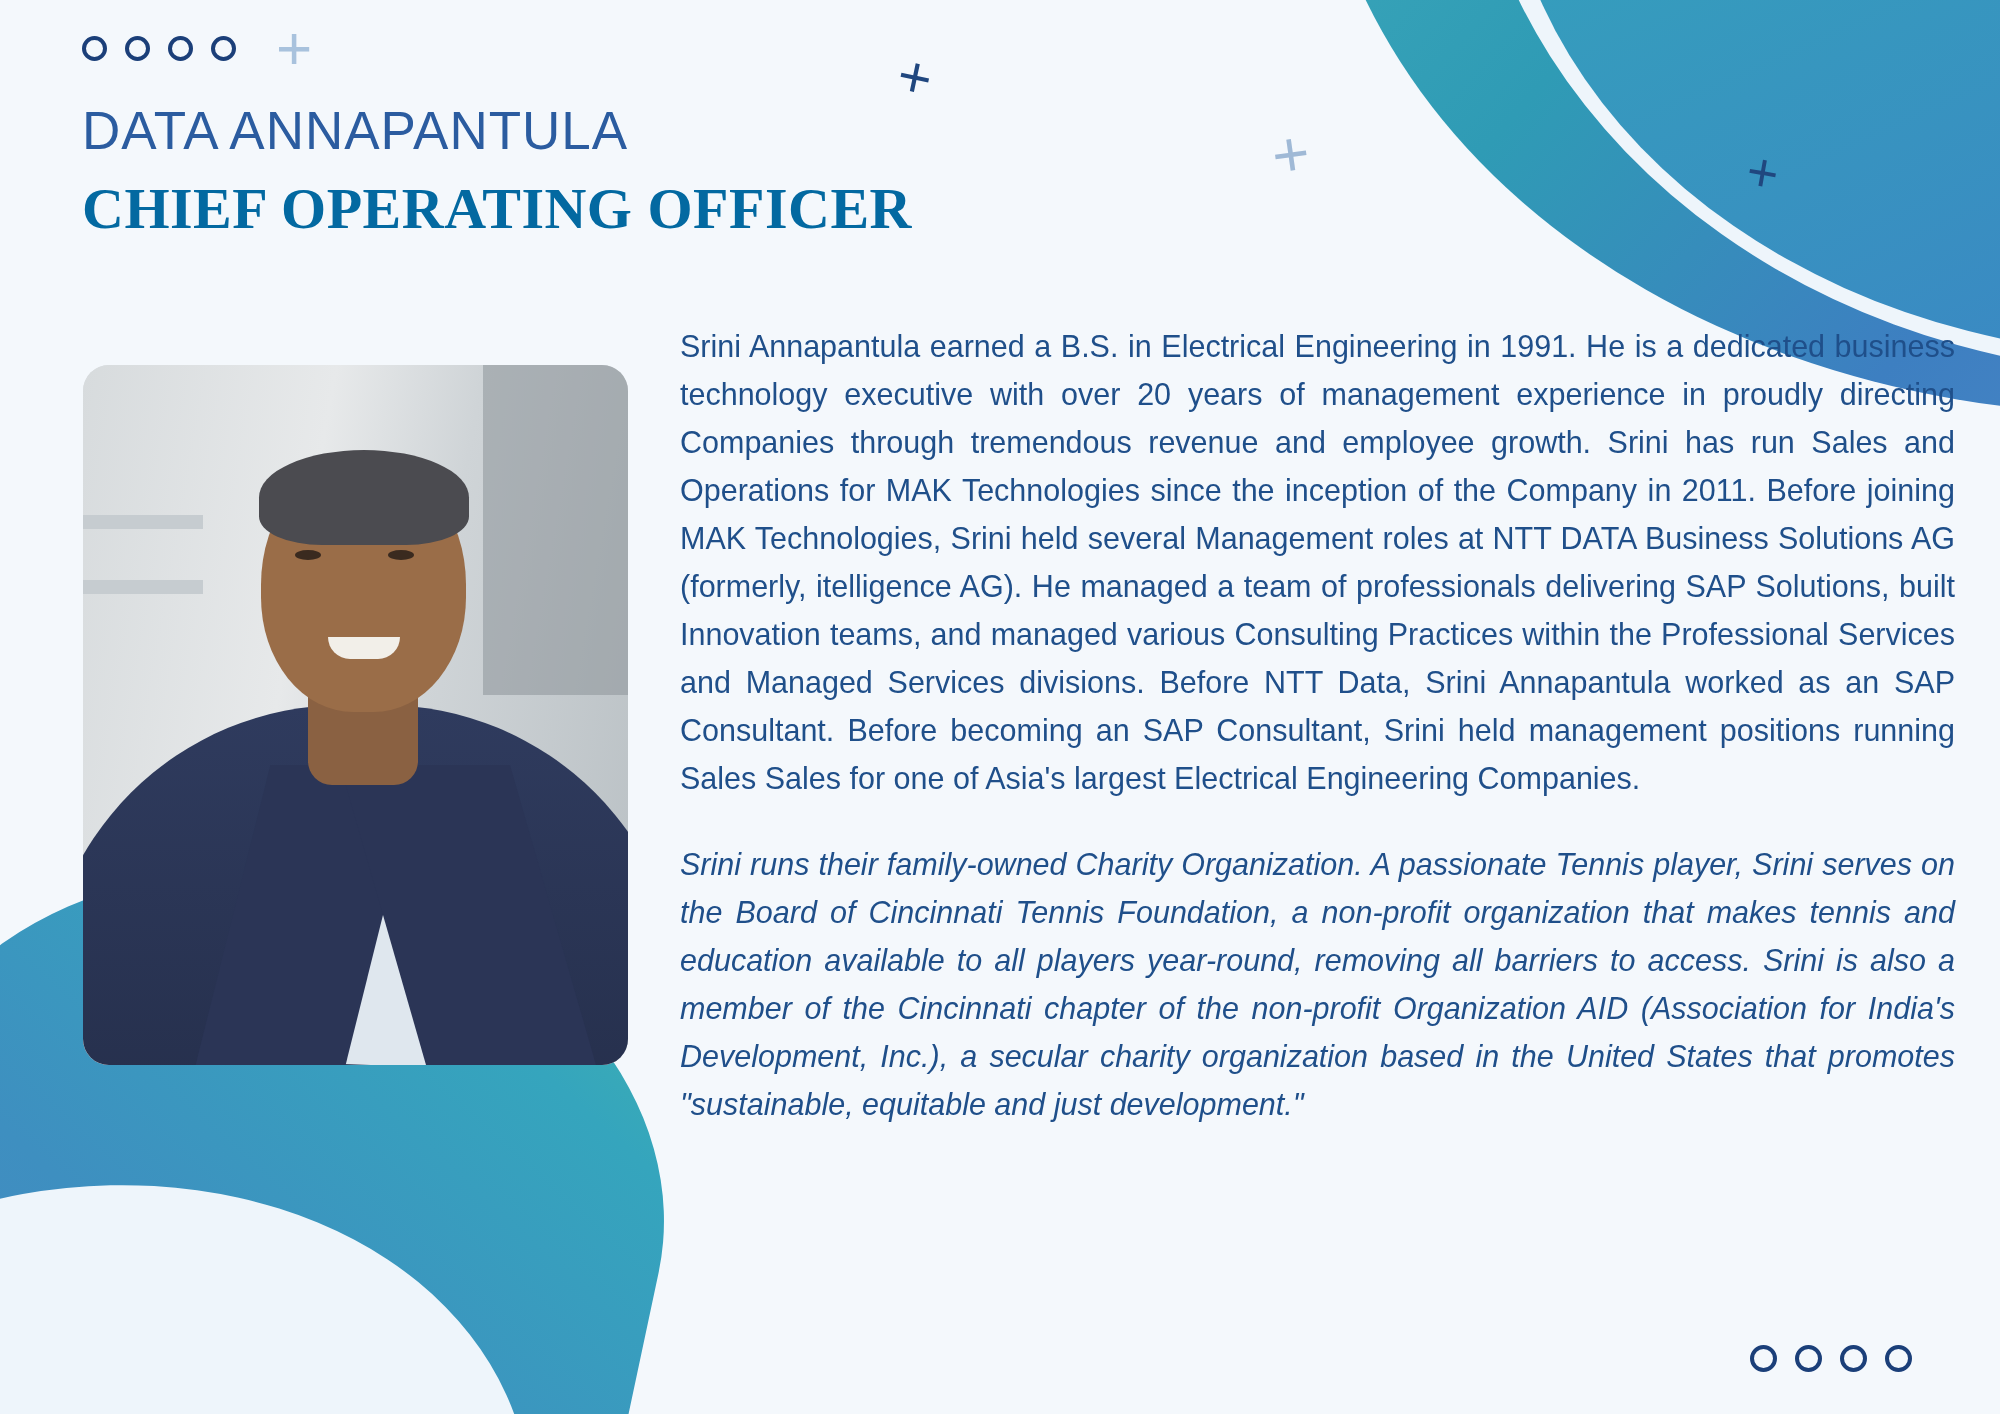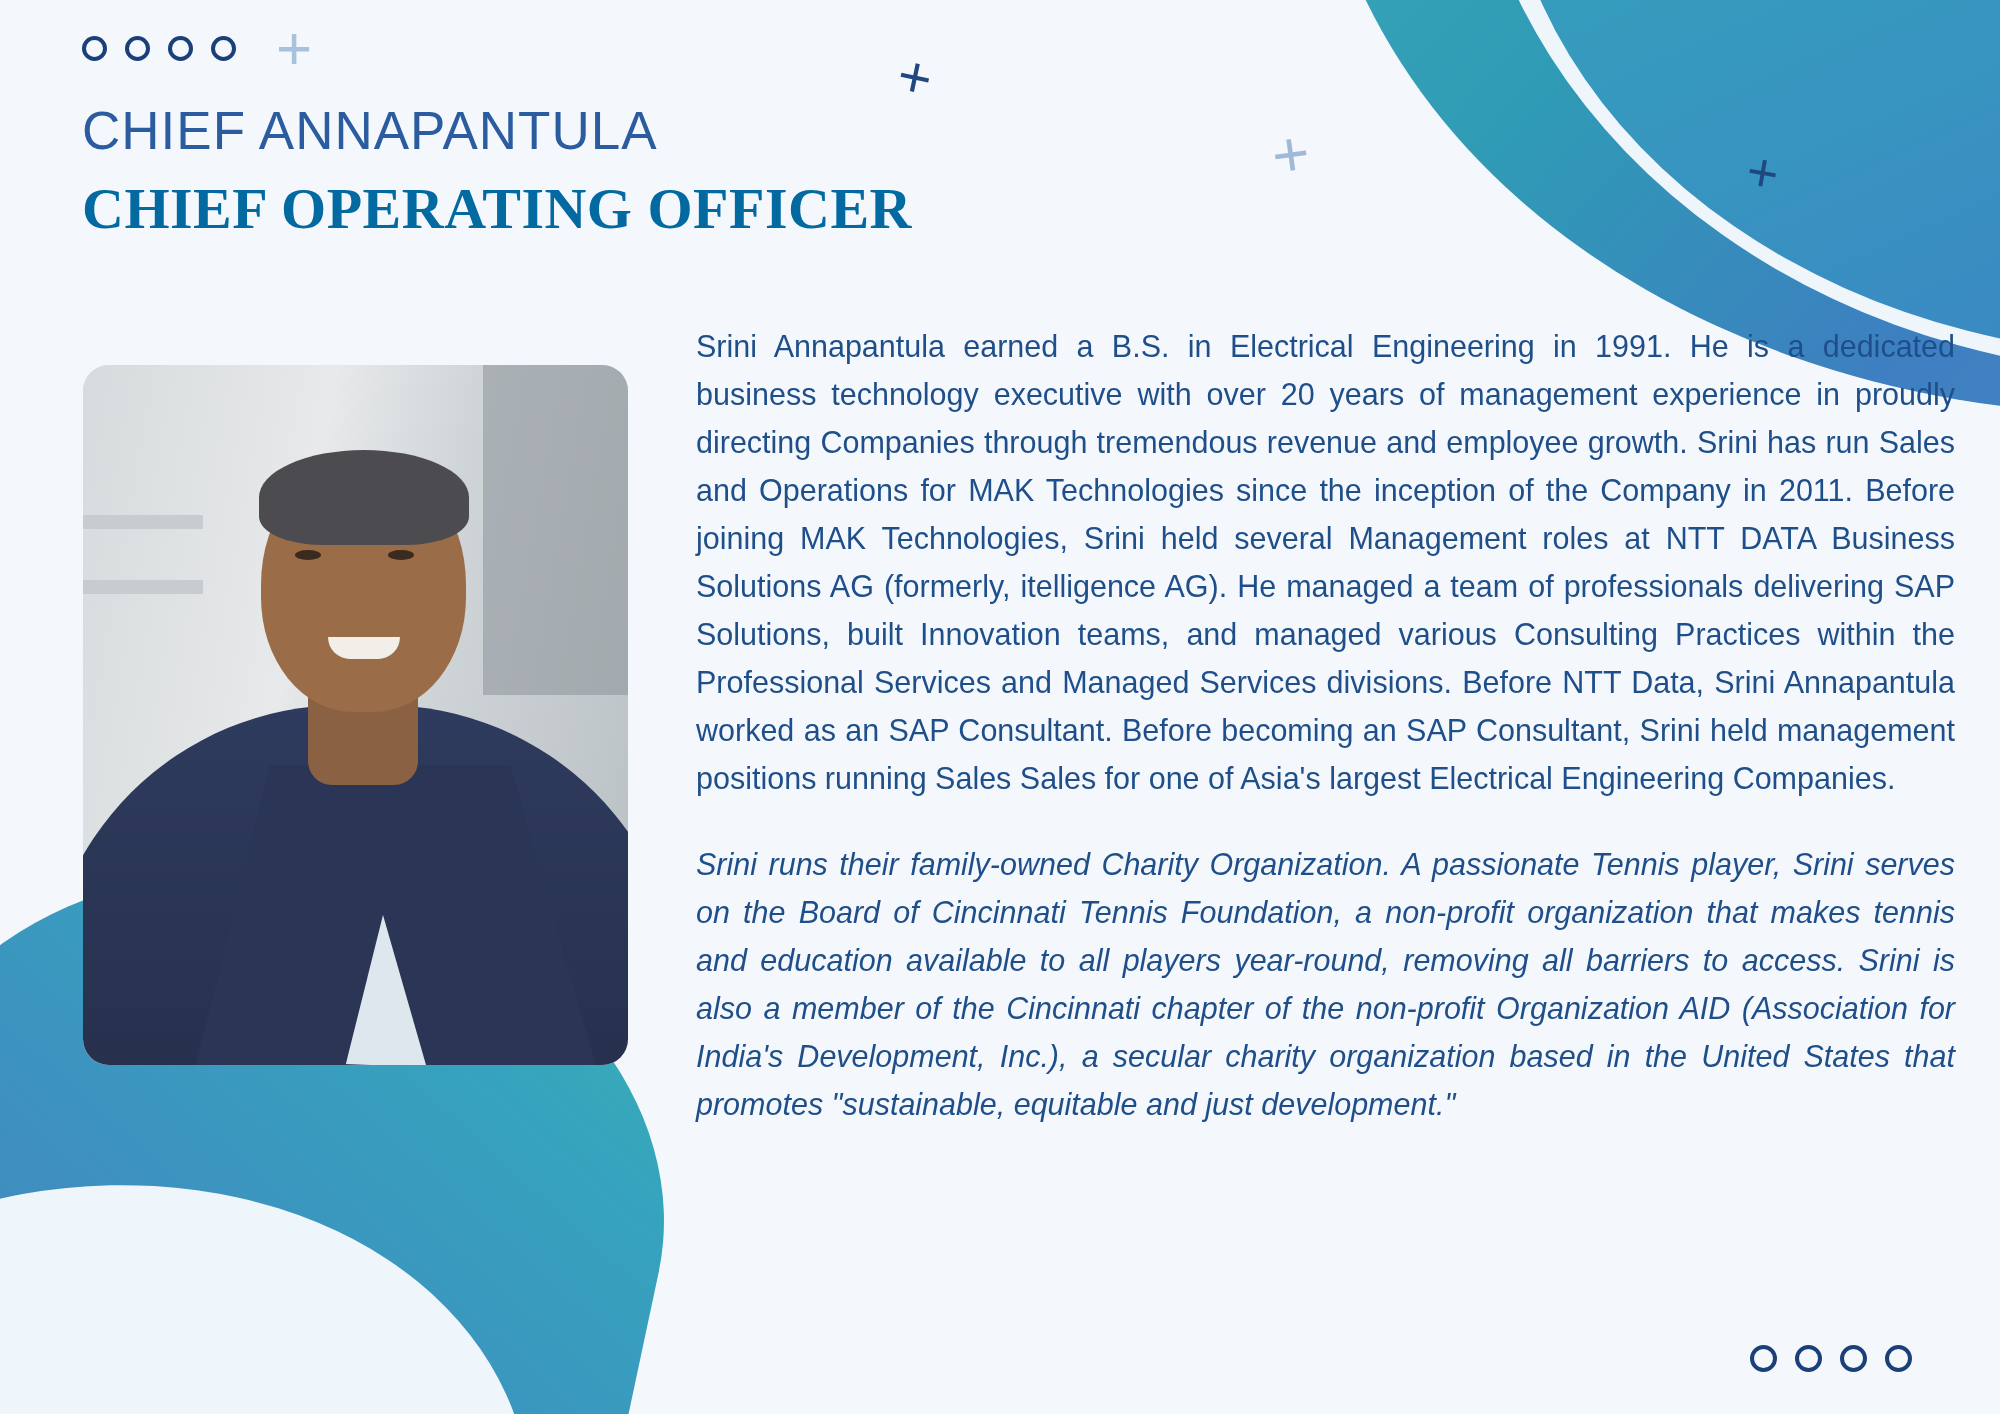--- a/index.html
+++ b/index.html
@@ -232,21 +232,21 @@
     left: 680px;
     top: 322px;
     width: 1275px;
     z-index: 5;
     color: #1f4f8a;
     font-size: 30.5px;
     line-height: 48px;
     text-align: justify;
     font-family: "Liberation Sans", sans-serif;
   }
-  .bio p { margin: 0 0 38px 16px; }
+  .bio p { margin: 0 0 38px 0; }
   .bio p:last-child { margin-bottom: 0; font-style: italic; }
 
   
   .ring-row-footer {
     position: absolute;
     right: 88px;
     bottom: 42px;
     display: flex;
     gap: 18px;
     z-index: 6;
@@ -275,21 +275,21 @@
   <div class="plus-mark plus-3">+</div>
 
   <div class="header">
     <div class="ring-row">
       <span class="ring"></span>
       <span class="ring"></span>
       <span class="ring"></span>
       <span class="ring"></span>
       <span class="plus-big">+</span>
     </div>
-    <div class="name">CHIEF ANNAPANTULA</div>
+    <div class="name">DATA ANNAPANTULA</div>
     <div class="title">CHIEF OPERATING OFFICER</div>
   </div>
 
   <div class="portrait">
     <div class="bg-wall"></div>
     <div class="bg-panel"></div>
     <div class="bg-strip"></div>
     <div class="bg-strip2"></div>
     <div class="shoulder"></div>
     <div class="shirt"></div>

